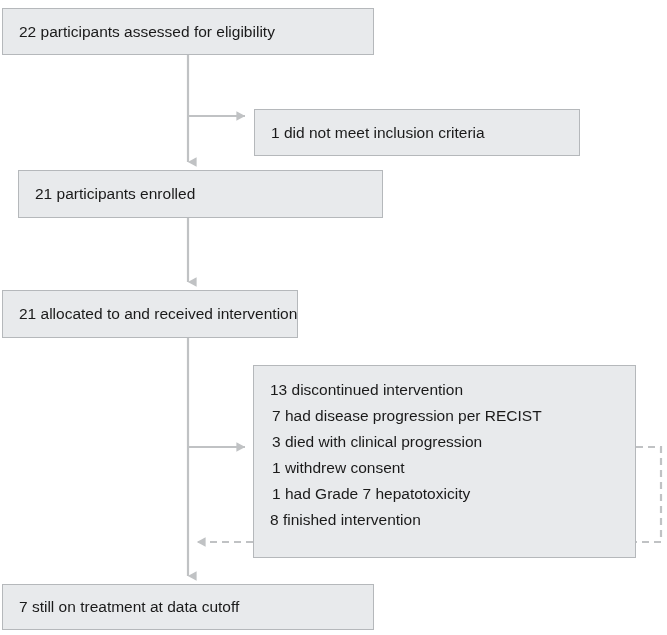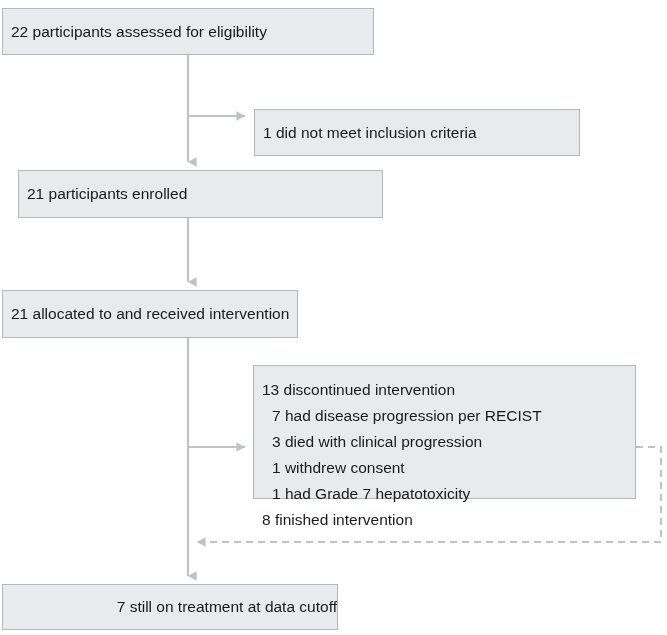--- a/index.html
+++ b/index.html
@@ -35,21 +35,21 @@
     display: flex;
     flex-direction: column;
     justify-content: center;
     z-index: 2;
   }
   .node-text {
     font-size: 15.5px;
     line-height: 1.0;
     color: #1a1a1a;
     white-space: pre;
-    padding-left: 8px;
+    padding-left: 16px;
   }
   .node-multiline {
     justify-content: flex-start;
     padding-top: 11px;
   }
   .node-multiline .node-text {
     line-height: 26px;
   }
   .node-text.indent {
     padding-left: 18px;
@@ -112,26 +112,26 @@
   </div>
 
   <div class="node node-single" style="left:18px; top:170px; width:365px; height:48px;">
     <div class="node-text">21 participants enrolled</div>
   </div>
 
   <div class="node node-single" style="left:2px; top:290px; width:296px; height:48px;">
     <div class="node-text">21 allocated to and received intervention</div>
   </div>
 
-  <div class="node node-multiline" style="left:253px; top:365px; width:383px; height:134px;">
+  <div class="node node-multiline" style="left:253px; top:365px; width:383px; height:193px;">
     <div class="node-text">13 discontinued intervention</div>
     <div class="node-text indent">7 had disease progression per RECIST</div>
     <div class="node-text indent">3 died with clinical progression</div>
     <div class="node-text indent">1 withdrew consent</div>
     <div class="node-text indent">1 had Grade 7 hepatotoxicity</div>
     <div class="node-text">8 finished intervention</div>
   </div>
 
-  <div class="node node-single" style="left:2px; top:584px; width:336px; height:46px;text-align:right;">
+  <div class="node node-single" style="left:2px; top:584px; width:372px; height:46px;">
     <div class="node-text">7 still on treatment at data cutoff</div>
   </div>
 
 </div>
 
 </body></html>

